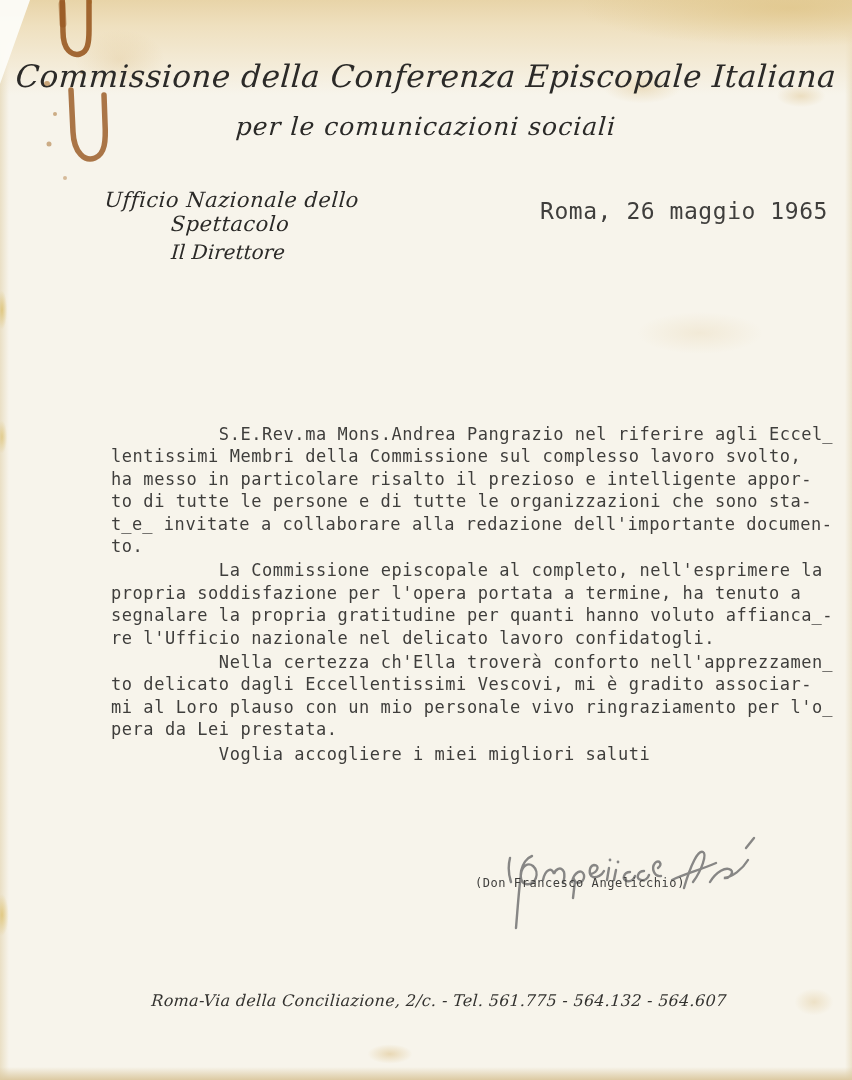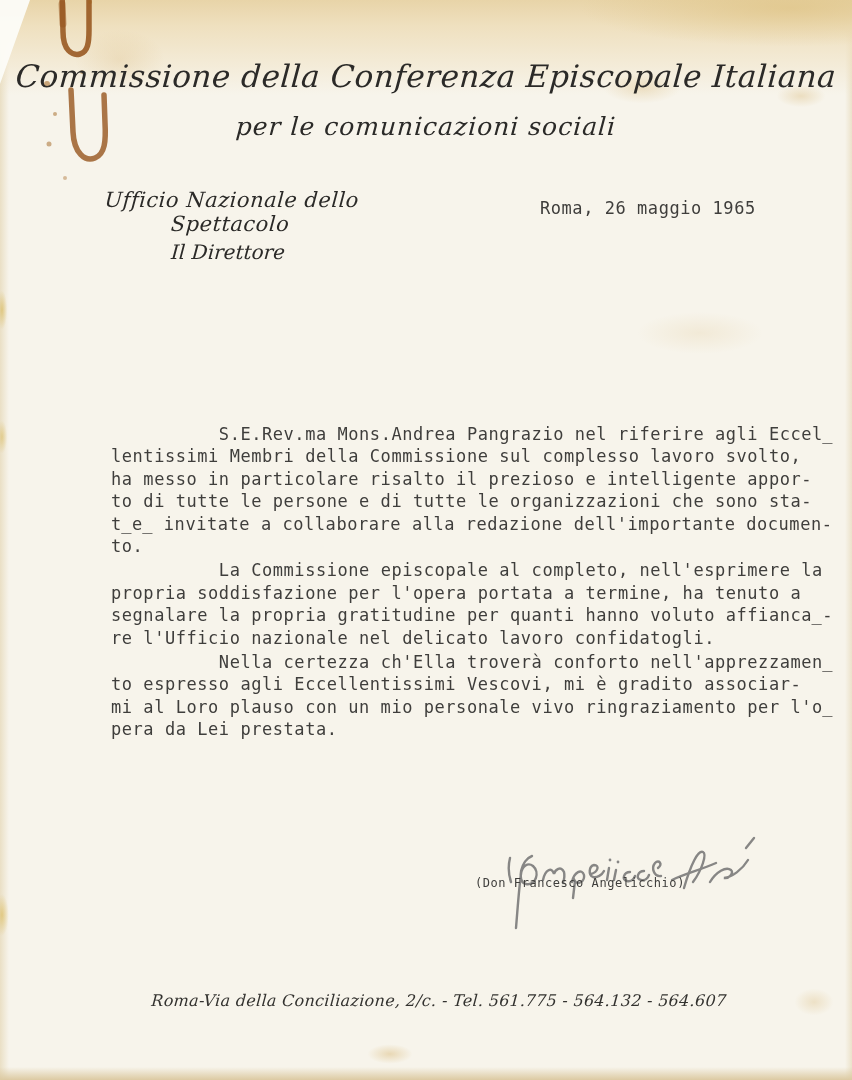--- a/index.html
+++ b/index.html
@@ -51,21 +51,21 @@
     transform:skewX(-4deg);
   }
   .office-block{
     position:absolute;left:60px;top:188px;width:340px;
     text-align:center;transform:skewX(-4deg);
   }
   .office-line1{font-size:21px;letter-spacing:.5px;}
   .office-line2{font-size:20px;margin-top:4px;}
   .date-line{
     position:absolute;left:540px;top:198px;
-    font-size:17px;letter-spacing:.55px;
+    font-size:23px;letter-spacing:.55px;
   }
   .prot-line{
     position:absolute;left:57px;top:308px;
     font-size:17px;letter-spacing:.55px;
   }
   .body-block{
     position:absolute;left:111px;top:423px;width:725px;
     font-size:17px;line-height:22.4px;letter-spacing:.55px;
   }
   .para{white-space:pre-wrap;margin:0 0 2px 0;}
@@ -122,23 +122,24 @@
 lentissimi Membri della Commissione sul complesso lavoro svolto,
 ha messo in particolare risalto il prezioso e intelligente appor-
 to di tutte le persone e di tutte le organizzazioni che sono sta-
 t̲e̲ invitate a collaborare alla redazione dell'importante documen-
 to.</p>
     <p class="para">          La Commissione episcopale al completo, nell'esprimere la
 propria soddisfazione per l'opera portata a termine, ha tenuto a
 segnalare la propria gratitudine per quanti hanno voluto affianca̲-
 re l'Ufficio nazionale nel delicato lavoro confidatogli.</p>
     <p class="para">          Nella certezza ch'Ella troverà conforto nell'apprezzamen̲
-to espresso agli Eccellentissimi Vescovi, mi è gradito associar-
+to delicato dagli Eccellentissimi Vescovi, mi è gradito associar-
 mi al Loro plauso con un mio personale vivo ringraziamento per l'o̲
 pera da Lei prestata.</p>
+    <p class="para closing">          Voglia accogliere i miei migliori saluti</p>
   </div>
 
   <svg class="signature-svg" width="300" height="105" viewBox="0 0 300 105">
     <g fill="none" stroke="#6f6f6f" stroke-width="2.4" stroke-linecap="round" opacity="0.82">
       <path d="M 22,28 C 20,36 21,46 23,52"></path>
       <path d="M 44,26 C 33,30 28,52 38,54 C 48,56 52,42 45,36 C 40,32 34,36 33,44 C 31,58 30,74 28,98"></path>
       <path d="M 55,50 C 57,40 64,36 66,44 C 67,40 73,35 76,42 C 77,46 76,50 75,53"></path>
       <path d="M 84,52 C 86,42 94,38 96,45 C 97,51 90,56 87,51 L 85,68"></path>
       <path d="M 103,44 C 110,42 112,35 106,35 C 101,36 100,45 105,47 C 109,48 114,45 116,41"></path>
       <path d="M 121,38 L 119,50"></path>

